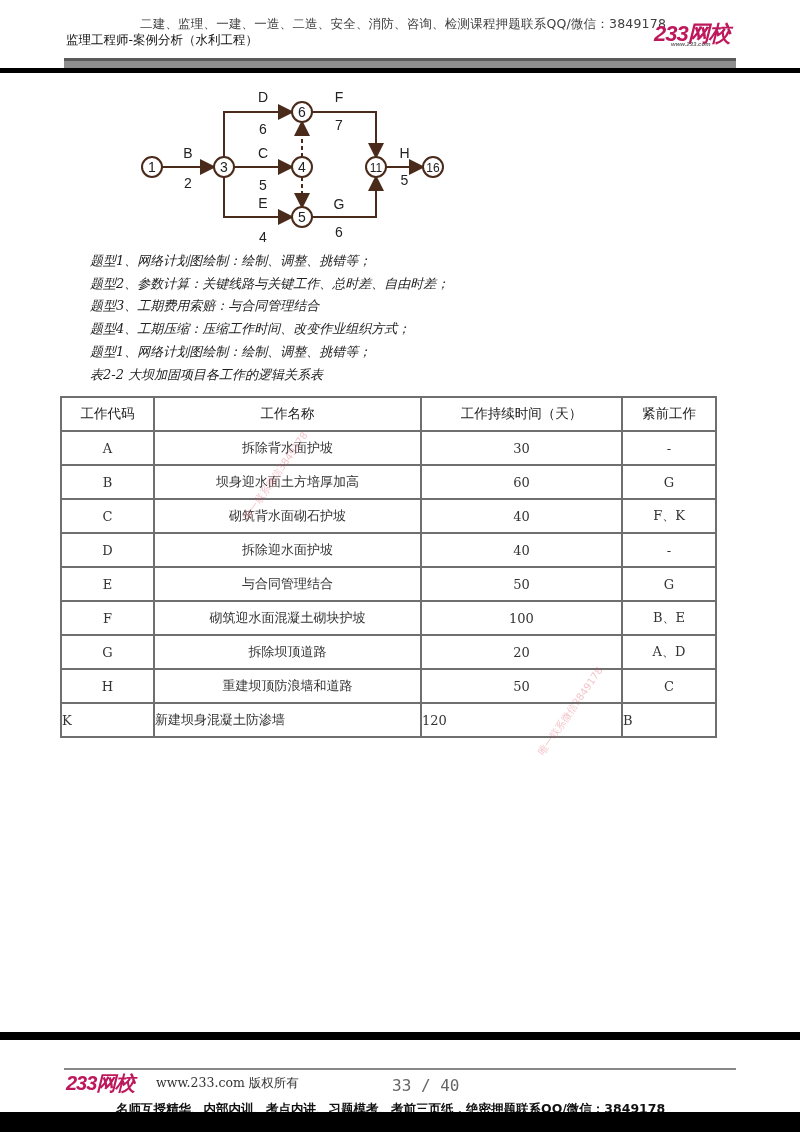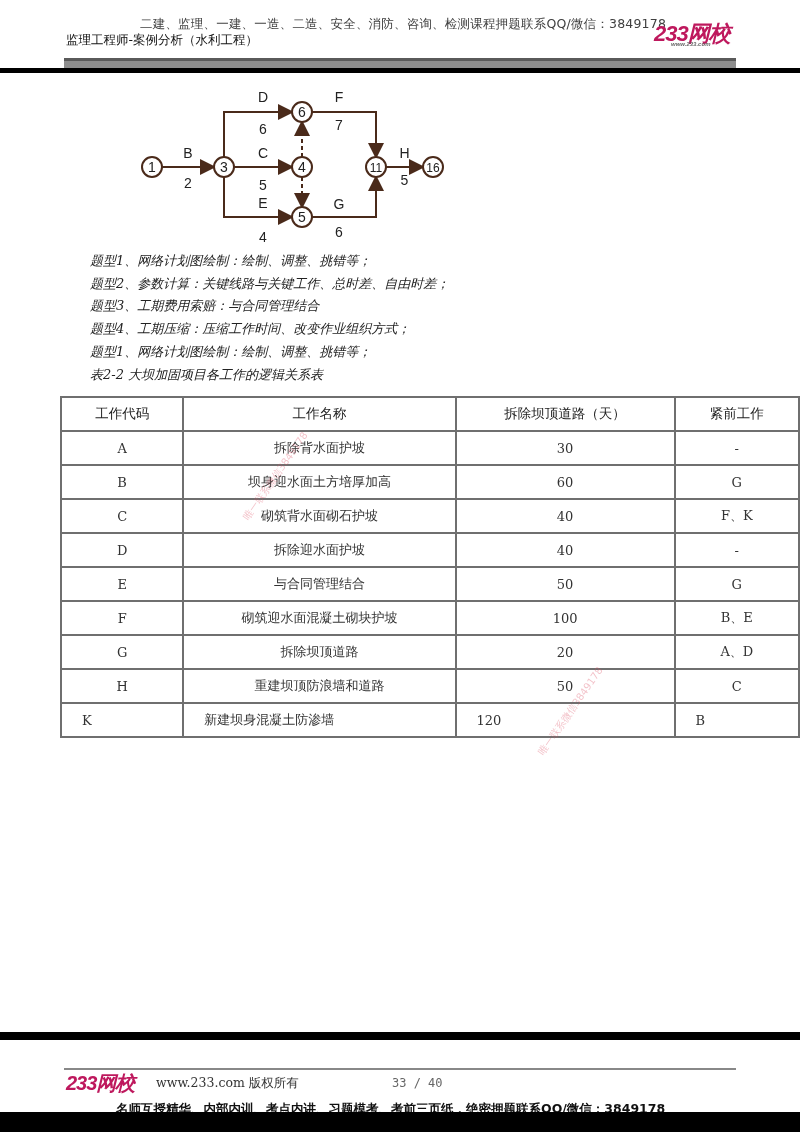--- a/index.html
+++ b/index.html
@@ -21,32 +21,32 @@
   .diagram { left: 130px; top: 88px; width: 330px; height: 160px; }
   
   .lines { left: 90px; top: 250px; font-size: 13px; line-height: 22.7px; color: #222; }
   .lines div { white-space: nowrap; font-style: italic; }
   
   table.logic {
     position: absolute; left: 60px; top: 396px; border-collapse: collapse;
     font-size: 13px; color: #333;
   }
   table.logic td, table.logic th {
-    border: 2px solid #6f6f6f; height: 32px; padding: 0 20px; text-align: center; font-weight: normal;
+    border: 2px solid #6f6f6f; height: 32px; padding: 0 0; text-align: center; font-weight: normal;
   }
   table.logic th { font-family: "DejaVu Sans", sans-serif; font-size: 13.5px; color: #222; }
   table.logic td.left { text-align: left; }
   .c1 { width: 91px; } .c2 { width: 265px; } .c3 { width: 199px; } .c4 { width: 92px; }
   .watermark { font-size: 10px; color: rgba(220,80,100,0.35); transform: rotate(-55deg); transform-origin: left top; white-space: nowrap; font-family: "DejaVu Sans", sans-serif; }
   
   .black-band-bot { left: 0; top: 1032px; width: 800px; height: 8px; background: #000; }
   .foot-line { left: 64px; top: 1068px; width: 672px; height: 2px; background: #888; }
   .foot-logo { left: 66px; top: 1070px; font-size: 20px; letter-spacing: -1px; }
   .foot-copy { left: 156px; top: 1075px; font-size: 12.5px; color: #333; white-space: nowrap; }
-  .foot-page { left: 392px; top: 1076px; font-size: 12px; color: #666; font-family: "DejaVu Sans Mono", monospace; white-space: nowrap; }
+  .foot-page { left: 392px; top: 1076px; font-size: 16px; color: #666; font-family: "DejaVu Sans Mono", monospace; white-space: nowrap; }
   .foot-promo { left: 116px; top: 1101px; font-size: 12.5px; font-weight: bold; color: #111; font-family: "DejaVu Sans", sans-serif; white-space: nowrap; }
   .black-band-final { left: 0; top: 1112px; width: 800px; height: 20px; background: #000; }
 </style>
 </head>
 <body>
 
 <div class="abs hdr-promo">二建、监理、一建、一造、二造、安全、消防、咨询、检测课程押题联系QQ/微信：3849178</div>
 <div class="abs hdr-title">监理工程师-案例分析（水利工程）</div>
 <div class="abs logo logo-top">233网校</div>
 <div class="abs logo logo-sub">www.233.com</div>
@@ -107,21 +107,21 @@
   <div>题型4、工期压缩：压缩工作时间、改变作业组织方式；</div>
   <div>题型1、网络计划图绘制：绘制、调整、挑错等；</div>
   <div>表2-2 大坝加固项目各工作的逻辑关系表</div>
 </div>
 
 <table class="logic">
   <thead>
     <tr>
       <th class="c1">工作代码</th>
       <th class="c2">工作名称</th>
-      <th class="c3">拆除坝顶道路（天）</th>
+      <th class="c3">工作持续时间（天）</th>
       <th class="c4">紧前工作</th>
     </tr>
   </thead>
   <tbody id="tbody">
       <tr>
         <td>A</td>
         <td>拆除背水面护坡</td>
         <td>30</td>
         <td>-</td>
       </tr>

